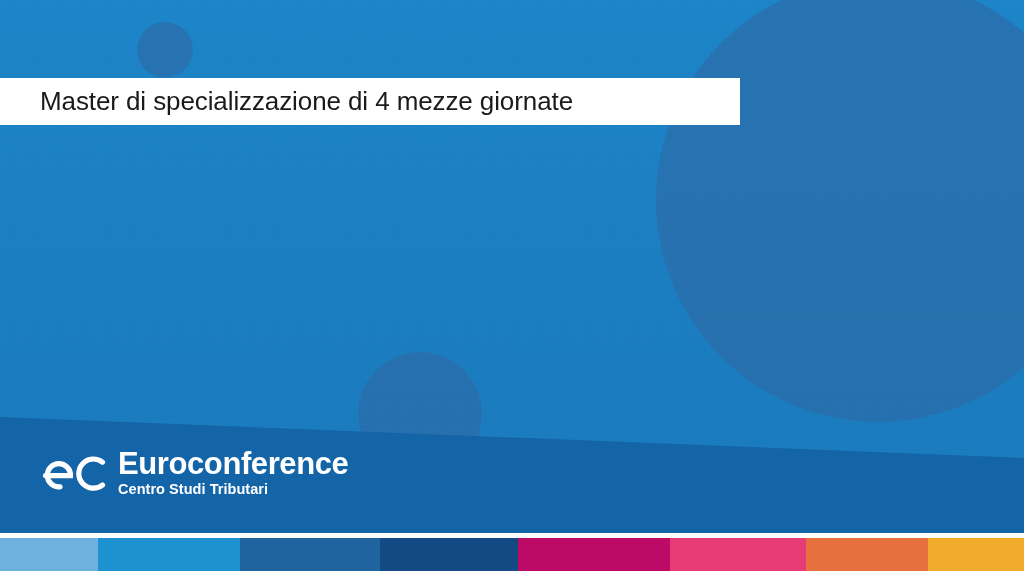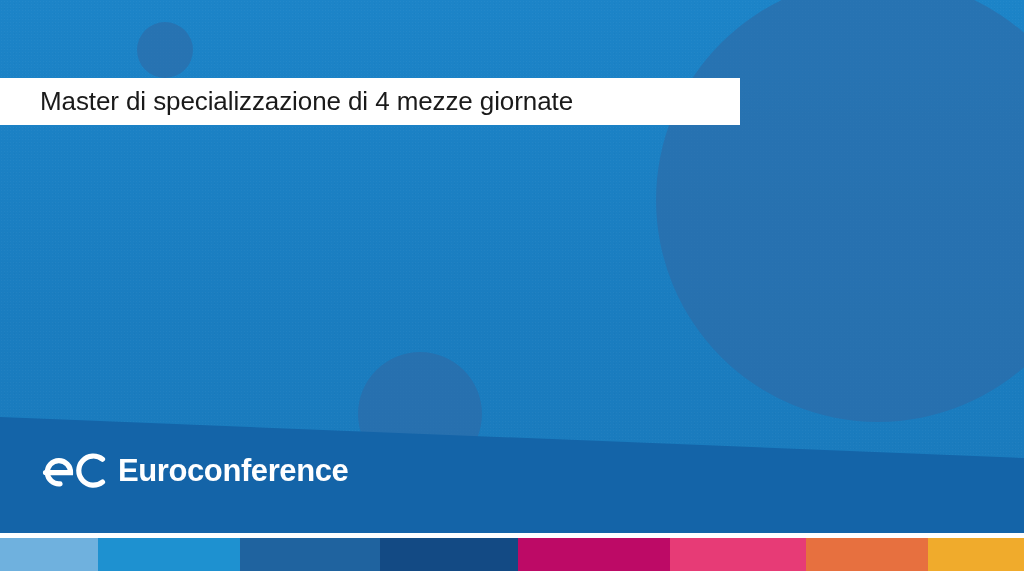--- a/index.html
+++ b/index.html
@@ -204,20 +204,21 @@
   </div>
 
 
   <div id="logo">
     <svg id="logo-mark" viewBox="0 0 68 46">
       <path d="M5.5 25.6 H30.5 A11.6 11.6 0 1 0 20.0 36.8" fill="none" stroke="#ffffff" stroke-width="5.2" stroke-linecap="round"></path>
       <path d="M62.5 12.2 A14.6 14.6 0 1 0 62.5 35.0" fill="none" stroke="#ffffff" stroke-width="5.2" stroke-linecap="round"></path>
     </svg>
     <div id="logo-text">
       <div id="logo-name">Euroconference</div>
+      <div id="logo-tagline">Centro Studi Tributari</div>
     </div>
   </div>
 
   <div id="bar-gap"></div>
   <div id="color-bar">
       <div class="swatch" style="background: rgb(111, 177, 222); width: 98px;"></div>
       <div class="swatch" style="background: rgb(30, 145, 208); width: 142px;"></div>
       <div class="swatch" style="background: rgb(31, 99, 159); width: 140px;"></div>
       <div class="swatch" style="background: rgb(19, 74, 132); width: 138px;"></div>
       <div class="swatch" style="background: rgb(189, 10, 102); width: 152px;"></div>

